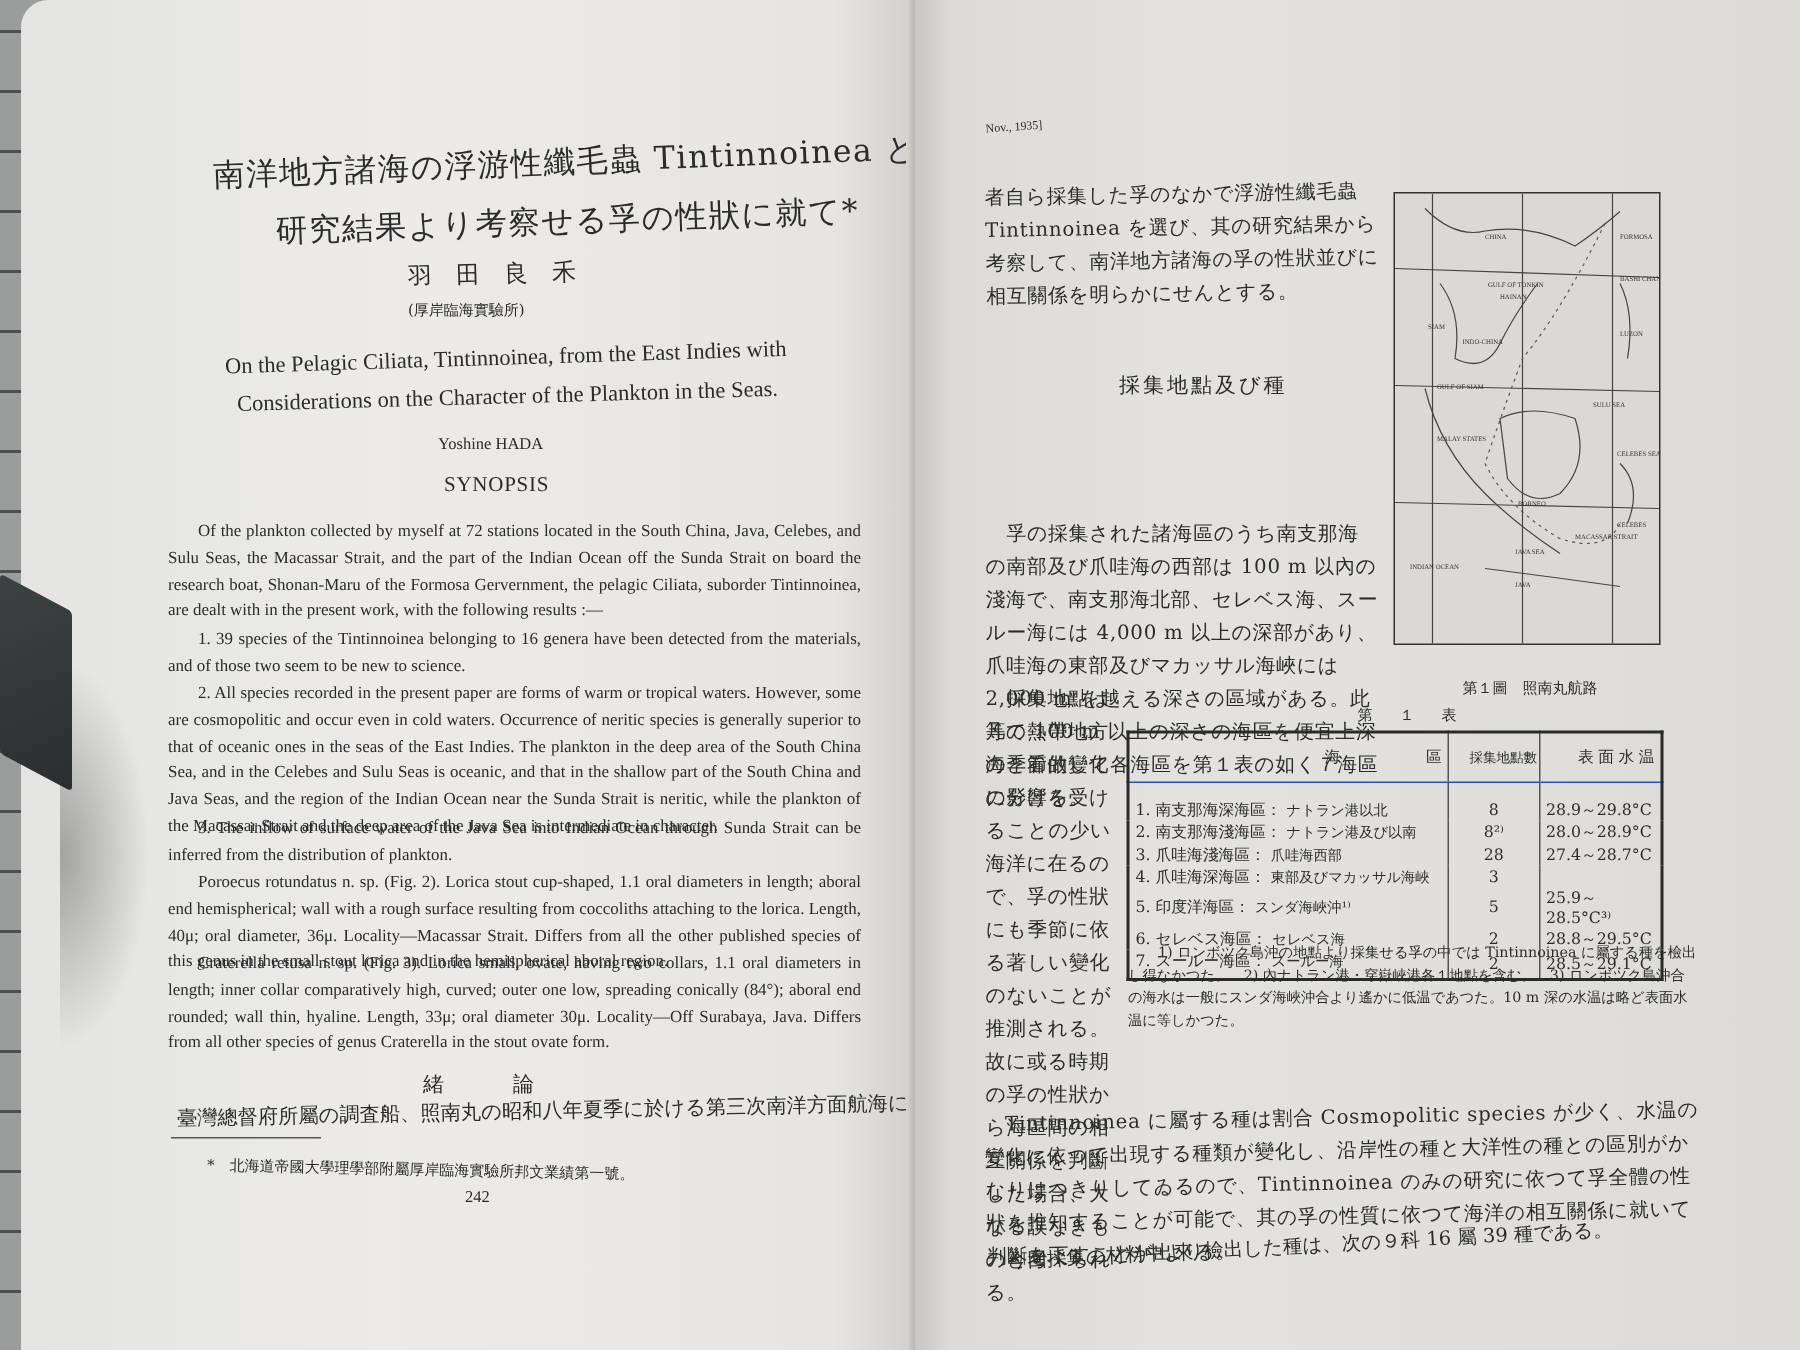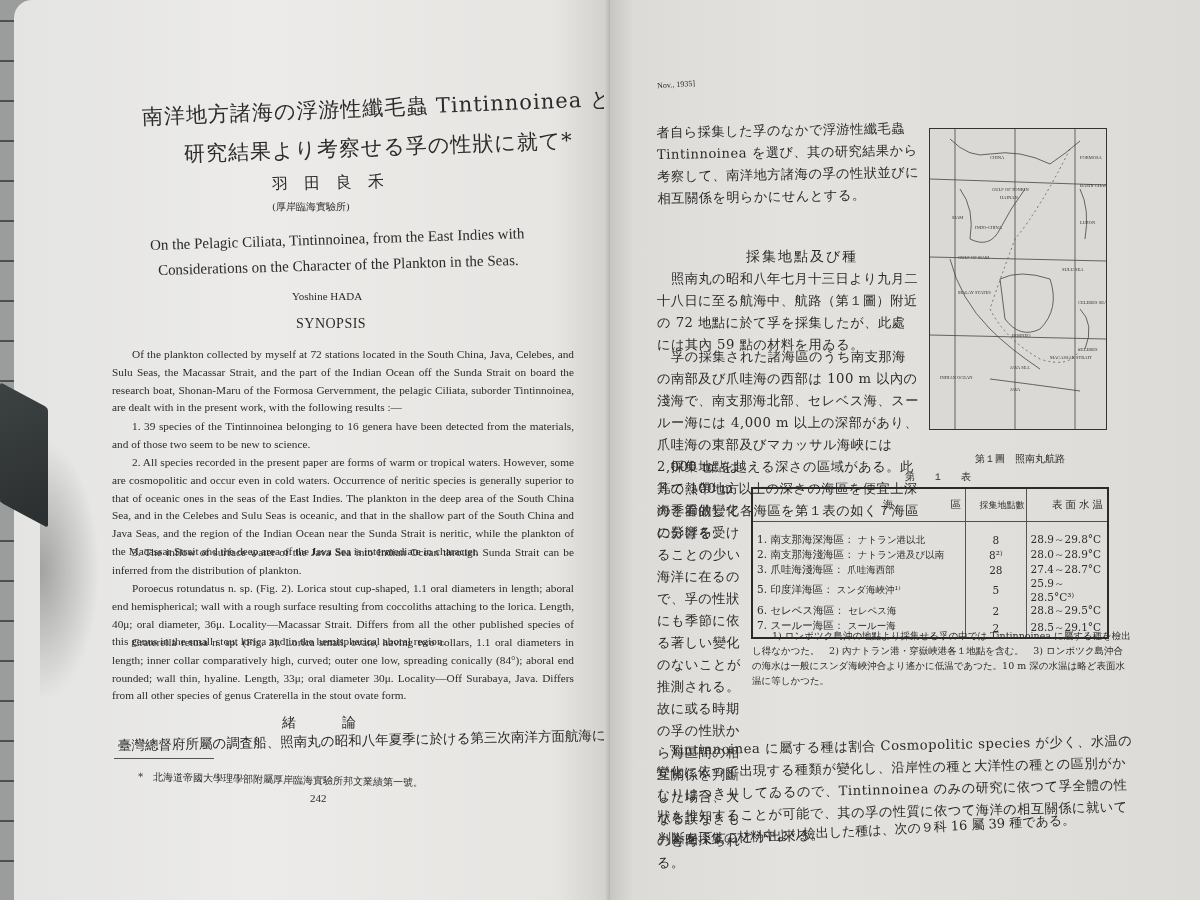--- a/index.html
+++ b/index.html
@@ -60,21 +60,20 @@
 <div class="clip"></div>
 
 <div class="gutter"></div>
 
 <div class="right-page">
   <div class="txt en" style="left:47px;top:80px;font-size:8px;transform:rotate(-4deg);">Nov., 1935]</div>
   <div class="txt en" style="left:470px;top:108px;font-size:12px;margin-top:39px;">243</div>
 
   <div class="txt jp jp-body" style="left:47px;top:122px;width:262px;transform:rotate(-1deg);transform-origin:left;">者自ら採集した孚のなかで浮游性纖毛蟲 Tintinnoinea を選び、其の研究結果から考察して、南洋地方諸海の孚の性狀並びに相互關係を明らかにせんとする。</div>
   <div class="txt jp section-head" style="left:136px;top:248px;letter-spacing:2px;">採集地點及び種</div>
-  <div class="txt jp jp-body" style="left:47px;top:268px;width:262px;text-indent:14px;">照南丸の昭和八年七月十三日より九月二十八日に至る航海中、航路（第１圖）附近の 72 地點に於て孚を採集したが、此處には其內 59 點の材料を用ゐる。</div>
   <div class="txt jp jp-body" style="left:47px;top:346px;width:262px;text-indent:14px;">孚の採集された諸海區のうち南支那海の南部及び爪哇海の西部は 100 m 以內の淺海で、南支那海北部、セレベス海、スールー海には 4,000 m 以上の深部があり、爪哇海の東部及びマカッサル海峽には 2,000 m を越える深さの區域がある。此等の 100 m 以上の深さの海區を便宜上深海と看做して各海區を第１表の如く７海區に分ける。</div>
 
   <div class="txt jp jp-body" style="left:47px;top:456px;width:92px;text-indent:14px;">採集地點は凡て熱帶地方の季節的變化の影響を受けることの少い海洋に在るので、孚の性狀にも季節に依る著しい變化のないことが推測される。故に或る時期の孚の性狀から海區間の相互關係を判斷した場合、大なる誤なきものと考へられる。</div>
 
   <div class="txt jp jp-body" style="left:47px;top:740px;width:480px;text-indent:14px;transform:rotate(-1.2deg);transform-origin:left;">Tintinnoinea に屬する種は割合 Cosmopolitic species が少く、水温の變化に依つて出現する種類が變化し、沿岸性の種と大洋性の種との區別がかなりはつきりしてゐるので、Tintinnoinea のみの研究に依つて孚全體の性狀を推知することが可能で、其の孚の性質に依つて海洋の相互關係に就いて判斷を下すことが出來る。</div>
   <div class="txt jp" style="left:62px;top:832px;font-size:13px;transform:rotate(-3deg);transform-origin:left;">今回採集の材料中より檢出した種は、次の９科 16 屬 39 種である。</div>
 </div>
 
 <div class="map">
   <svg width="176" height="300" viewBox="0 0 176 300">
@@ -137,20 +136,25 @@
       <td style="border-left:none;"><span>2.</span> <span>南支那海淺海區：</span> <span class="small">ナトラン港及び以南</span></td>
       <td style="text-align:center;">8²⁾</td>
       <td>28.0～28.9°C</td>
     </tr>
     <tr>
       <td style="border-left:none;"><span>3.</span> <span>爪哇海淺海區：</span> <span class="small">爪哇海西部</span></td>
       <td style="text-align:center;">28</td>
       <td>27.4～28.7°C</td>
     </tr>
     <tr>
+      <td style="border-left:none;"><span>4.</span> <span>爪哇海深海區：</span> <span class="small">東部及びマカッサル海峽</span></td>
+      <td style="text-align:center;">3</td>
+      <td></td>
+    </tr>
+    <tr>
       <td style="border-left:none;"><span>5.</span> <span>印度洋海區：</span> <span class="small">スンダ海峽沖¹⁾</span></td>
       <td style="text-align:center;">5</td>
       <td>25.9～28.5°C³⁾</td>
     </tr>
     <tr>
       <td style="border-left:none;"><span>6.</span> <span>セレベス海區：</span> <span class="small">セレベス海</span></td>
       <td style="text-align:center;">2</td>
       <td>28.8～29.5°C</td>
     </tr>
     <tr>

